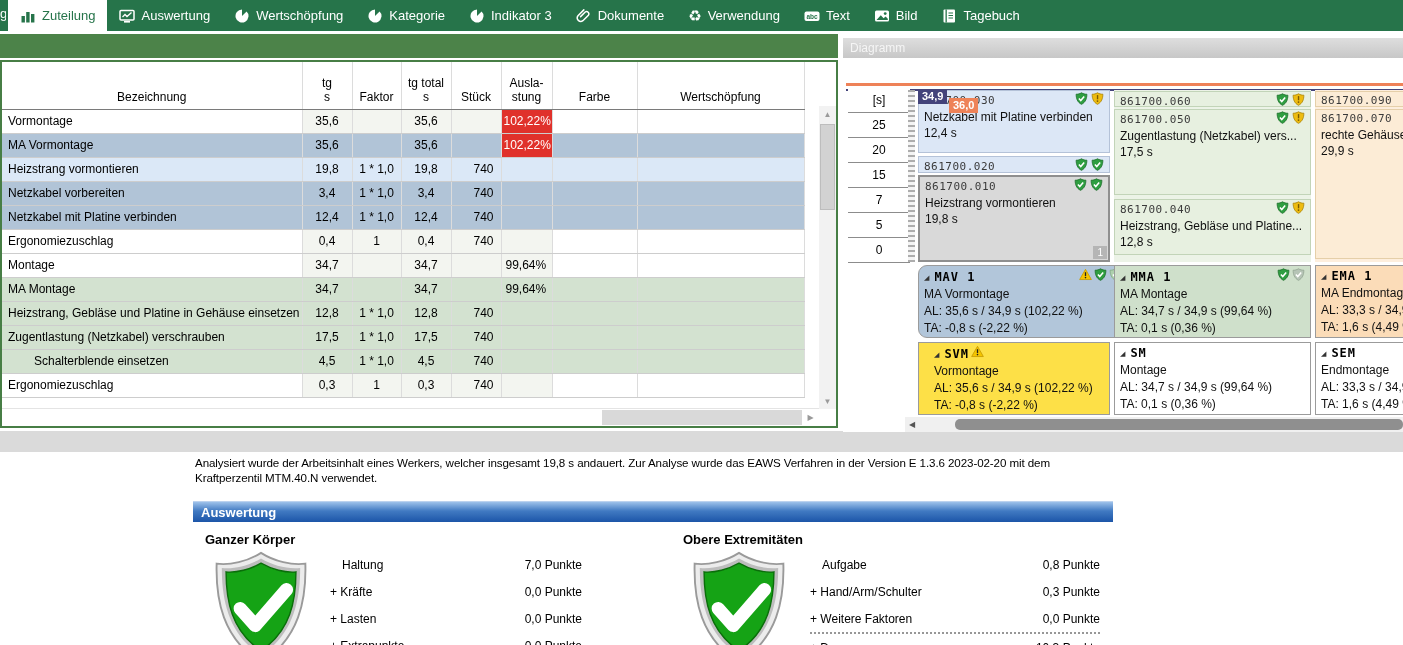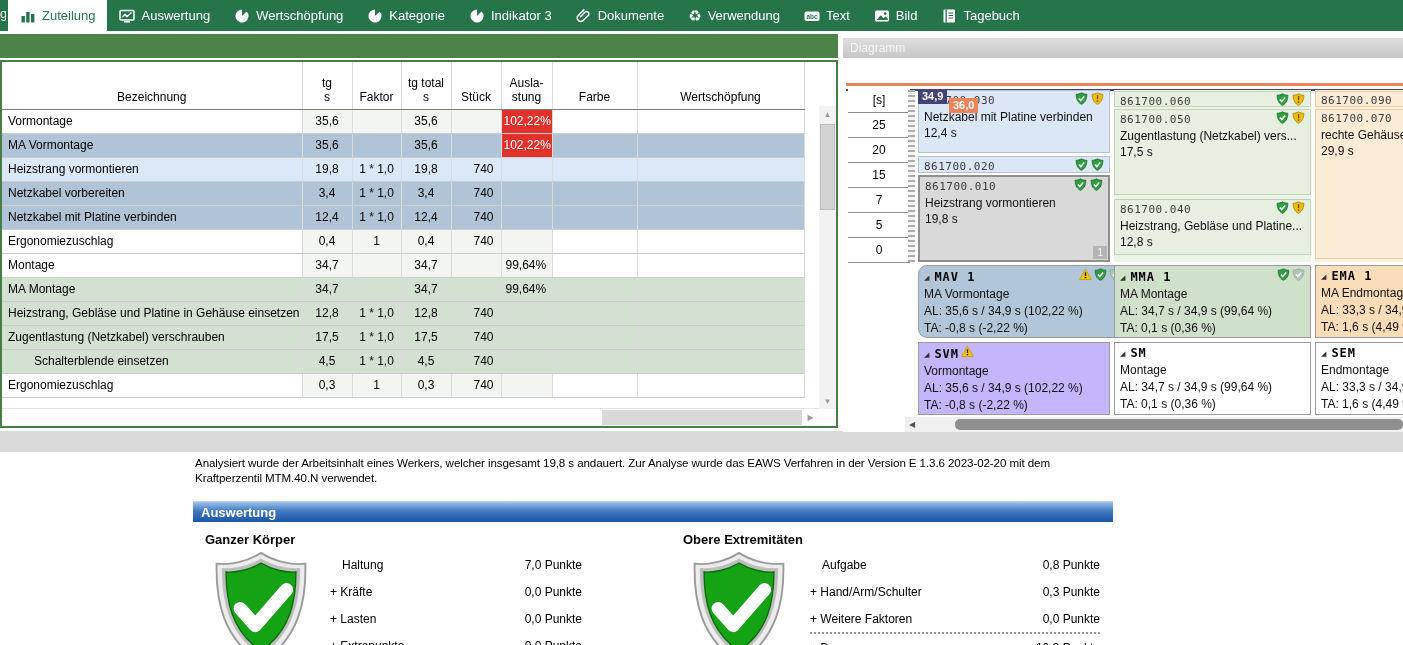--- a/index.html
+++ b/index.html
@@ -549,21 +549,21 @@
     </div>
     <div class="sumrow-block" style="left: 472px; width: 131px; top: 227px; height: 73px; background: rgb(251, 220, 184);">
       <div class="sumhead">
         <span class="tri">◢</span>
         <span class="sumcode">EMA 1</span>
       </div>
       <div class="bline">MA Endmontage</div>
       <div class="bline">AL: 33,3 s / 34,9 s</div>
       <div class="bline">TA: 1,6 s (4,49 %)</div>
     </div>
-    <div class="sumrow-block" style="left: 75px; width: 192px; top: 304px; height: 73px; background: #c4b5fd;">
+    <div class="sumrow-block" style="left: 75px; width: 192px; top: 304px; height: 73px; background: #fde047; padding-left: 10px;">
       <div class="sumhead">
         <span class="tri">◢</span>
         <span class="sumcode">SVM</span>
         <span style="margin-left:2px;"><svg width="13" height="13" viewBox="0 0 16 16">
             <path d="M8 1.6 L15.2 14.2 H0.8 Z" fill="#f5c400" stroke="#c79a00"></path>
             <rect x="7.2" y="5.2" width="1.6" height="4.6" fill="#222"></rect>
             <circle cx="8" cy="11.8" r="1" fill="#222"></circle>
           </svg></span>
       </div>
       <div class="bline">Vormontage</div>

